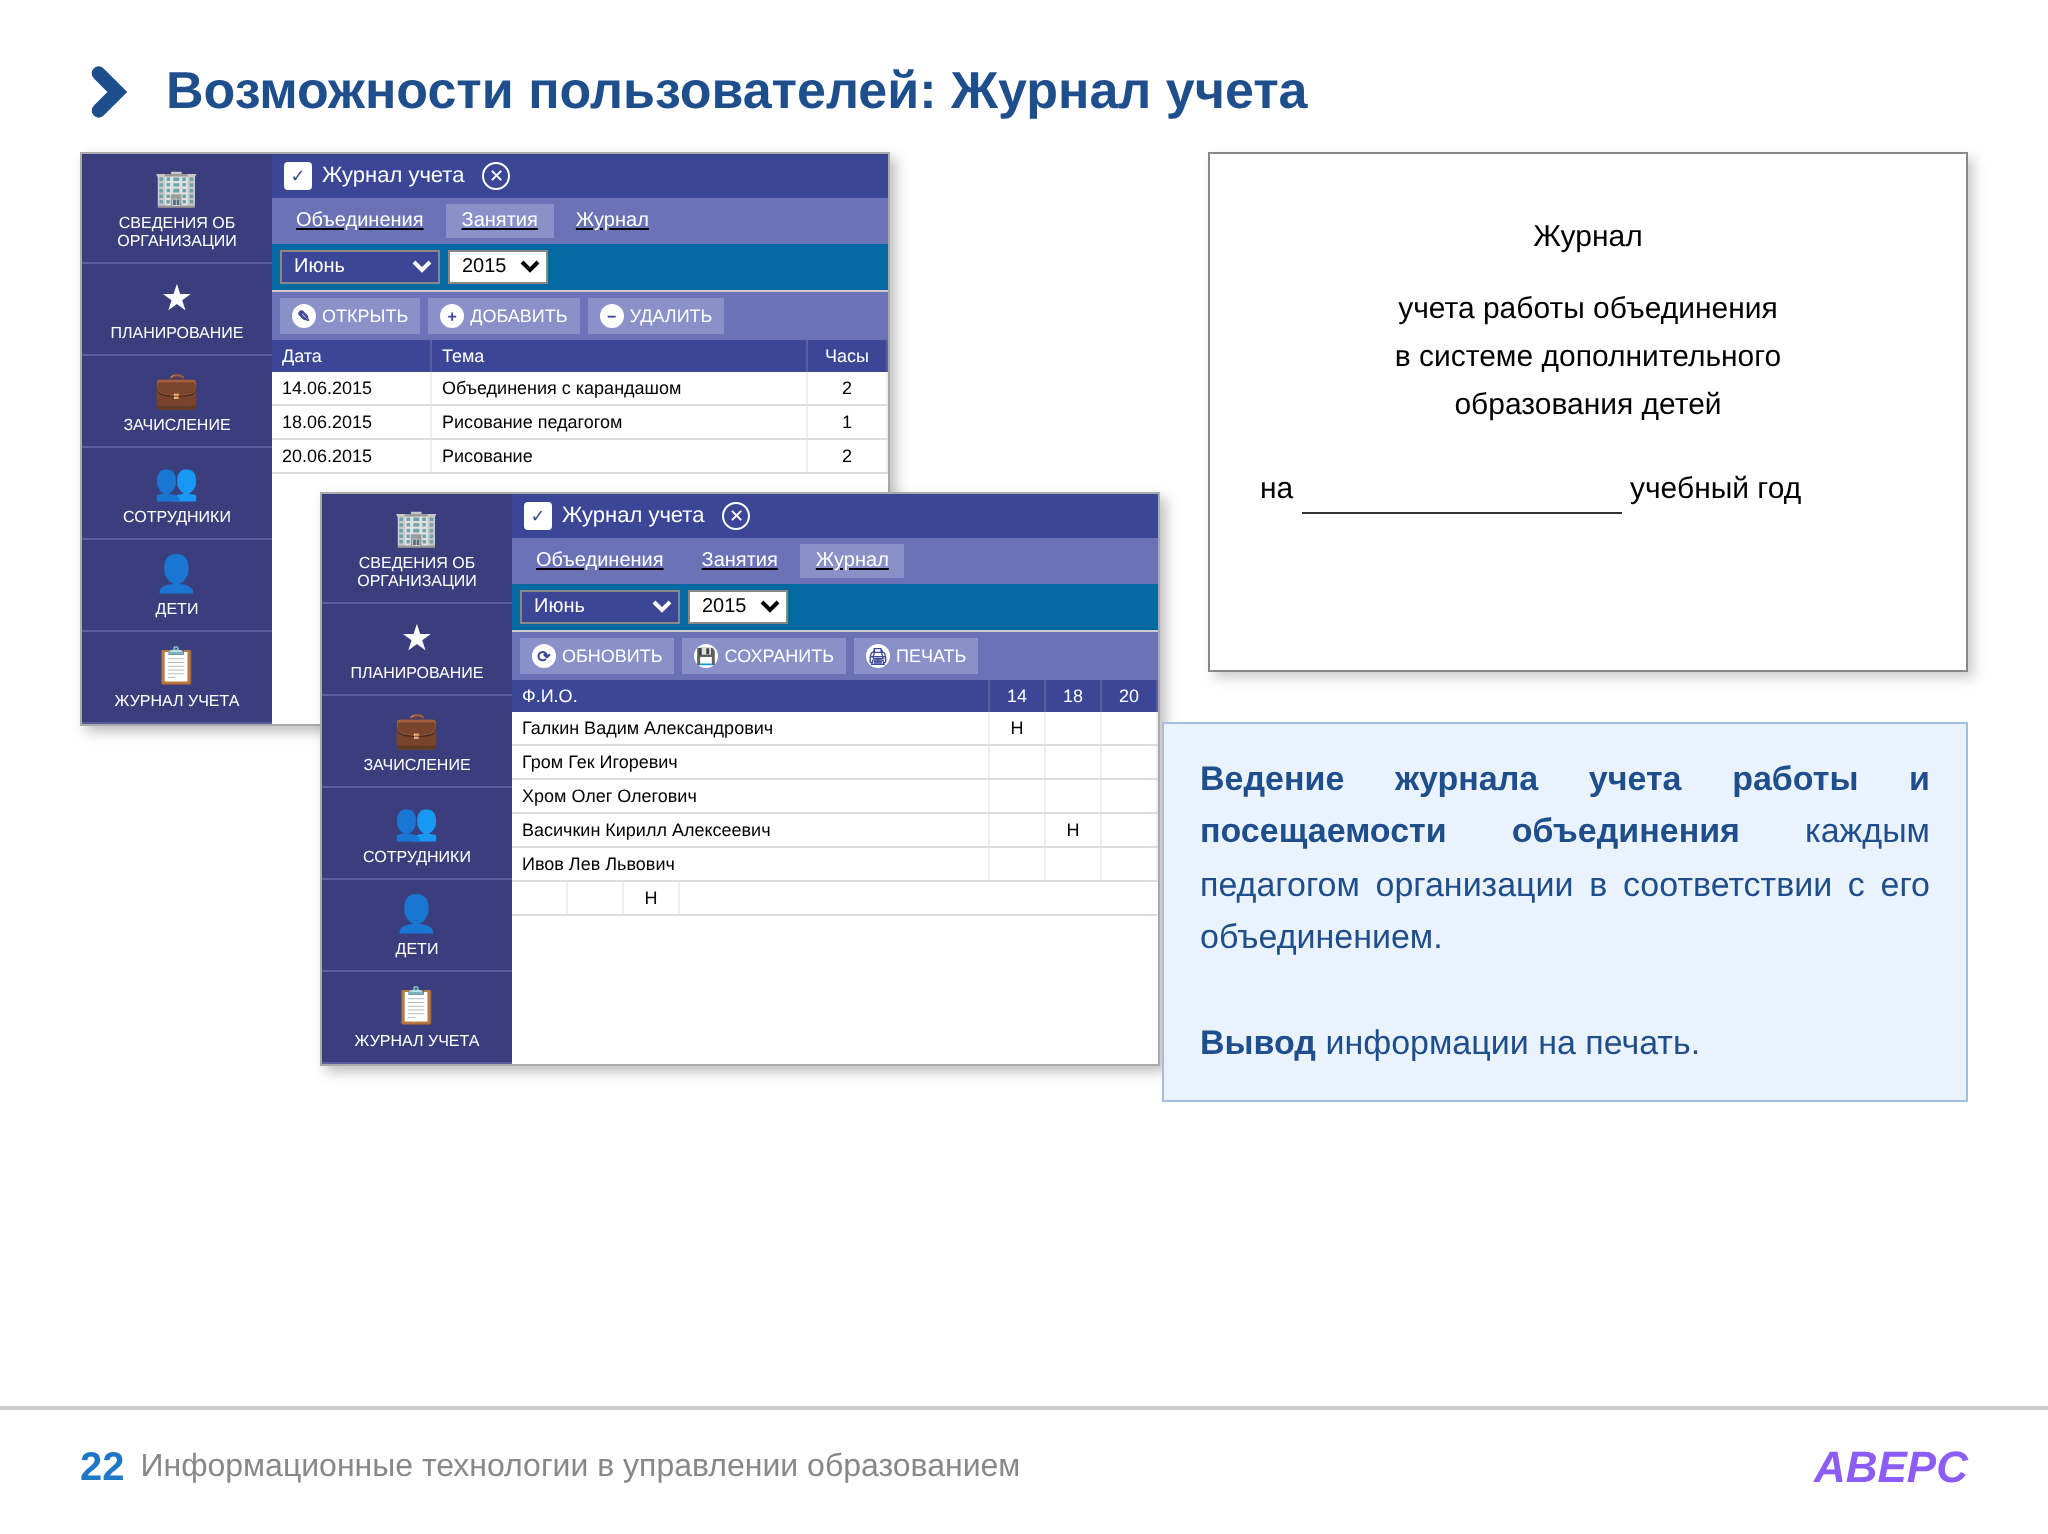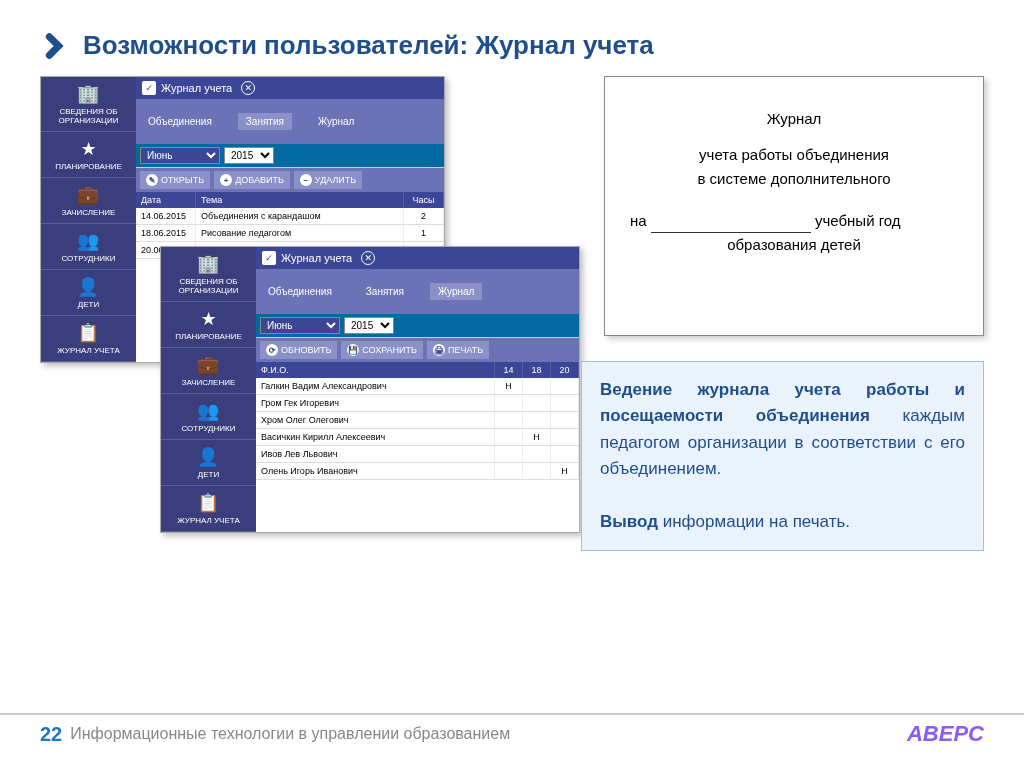--- a/index.html
+++ b/index.html
@@ -17,53 +17,53 @@
   
   .sidebar { width: 95px; float: left; background: #3b3e7c; }
   .sidebar-item { color: #fff; text-align: center; padding: 6px 2px; border-bottom: 1px solid #5a5d9a; font-size: 8px; cursor: pointer; }
   .sidebar-item .icon-slot { font-size: 18px; display: block; margin-bottom: 2px; }
   
   .main-pane { margin-left: 95px; background: #fff; }
   .title-bar { background: #3b4796; color: #fff; padding: 4px 6px; font-size: 11px; display: flex; align-items: center; gap: 5px; }
   .title-bar .check-icon { background: #fff; color: #3b4796; width: 14px; height: 14px; display: inline-flex; align-items: center; justify-content: center; border-radius: 2px; font-size: 9px; }
   .title-bar .close-x { margin-left: 4px; width: 14px; height: 14px; border: 1px solid #fff; border-radius: 50%; display: inline-flex; align-items: center; justify-content: center; font-size: 9px; }
   
-  .tabs-row { background: #6b72b5; padding: 14px 4px; display: flex; gap: 18px; }
+  .tabs-row { background: #6b72b5; padding: 3px 4px; display: flex; gap: 3px; text-decoration: underline; }
   .tab { padding: 3px 8px; font-size: 10px; color: #fff; cursor: pointer; }
   .tab.active { background: #8a90c8; }
   
   .filter-row { padding: 3px 4px; display: flex; gap: 4px; background: #0369a1; border-bottom: 1px solid #ccc; }
   .filter-row select { font-size: 10px; padding: 1px 2px; border: 1px solid #888; background: #fff; }
   .filter-row .month-sel { width: 80px; background: #3b4796; color: #fff; }
   .filter-row .year-sel { width: 50px; }
   
   .action-bar { background: #6b72b5; padding: 3px 4px; display: flex; gap: 4px; }
   .action-btn { background: #8a90c8; border: none; color: #fff; padding: 3px 6px; font-size: 9px; cursor: pointer; display: flex; align-items: center; gap: 3px; }
   .action-btn .bicon { width: 12px; height: 12px; background: #fff; color: #3b4796; border-radius: 50%; display: inline-flex; align-items: center; justify-content: center; font-size: 8px; font-weight: bold; }
   
   .data-header { background: #3b4796; color: #fff; display: flex; font-size: 9px; }
   .data-header > div { padding: 3px 5px; border-right: 1px solid #5a5d9a; }
   .data-row { display: flex; font-size: 9px; border-bottom: 1px solid #ddd; background: #fff; }
   .data-row > div { padding: 3px 5px; border-right: 1px solid #eee; }
   
-  .col-date { width: 60px; }
+  .col-date { width: 80px; }
   .col-topic { flex: 1; }
   .col-hours { width: 40px; text-align: center; }
   
   .col-fio { flex: 1; }
   .col-d { width: 28px; text-align: center; }
   
   .doc-page { position: absolute; top: 0; right: 40px; width: 380px; height: 260px; background: #fff; border: 1px solid #888; box-shadow: 3px 3px 6px rgba(0,0,0,0.2); padding: 30px 25px; text-align: center; font-size: 15px; line-height: 1.6; }
   .doc-page .underline-gap { display: inline-block; width: 160px; border-bottom: 1px solid #333; vertical-align: bottom; }
   
   .desc-box { position: absolute; top: 285px; right: 40px; width: 403px; background: #eaf2fb; border: 1px solid #9fc0e0; padding: 15px 18px; font-size: 17px; color: #1f4e8c; line-height: 1.55; }
   .desc-box .justify { text-align: justify; }
   .desc-box b { font-weight: bold; }
   
-  .footer-bar { position: absolute; bottom: 20px; left: 0; right: 0; border-top: 2px solid #ccc; padding: 6px 40px 0; display: flex; align-items: center; }
+  .footer-bar { position: absolute; bottom: 20px; left: 0; right: 0; border-top: 2px solid #ccc; padding: 16px 40px 0; display: flex; align-items: center; }
   .page-num { color: #1f77c8; font-size: 20px; font-weight: bold; margin-right: 8px; }
   .footer-txt { color: #888; font-size: 16px; }
   .brand { margin-left: auto; color: #8b5cf6; font-size: 22px; font-weight: bold; font-style: italic; }
 </style>
 </head>
 <body>
 
 <div class="slide-header">
   <svg class="chevron-icon" viewBox="0 0 24 24">
       <path d="M8 4l8 8-8 8" fill="none" stroke="#1f4e8c" stroke-width="6" stroke-linecap="round"></path>
@@ -206,40 +206,39 @@
             <div class="col-d">Н</div>
             <div class="col-d"></div>
           </div>
           <div class="data-row">
             <div class="col-fio">Ивов Лев Львович</div>
             <div class="col-d"></div>
             <div class="col-d"></div>
             <div class="col-d"></div>
           </div>
           <div class="data-row">
-            <div class="col-fio">Олень Игорь Иванович</div>
             <div class="col-d"></div>
             <div class="col-d"></div>
             <div class="col-d">Н</div>
           </div>
         </div>
     </div>
     <div style="clear:both"></div>
   </div>
 
   <div class="doc-page">
     <div style="margin-bottom:12px">Журнал</div>
     <div>учета работы объединения</div>
     <div>в системе дополнительного</div>
+    <div>образования детей</div>
     <div style="margin-top:18px; text-align:left;">
       <span>на</span>
       <span class="underline-gap"></span>
       <span>учебный год</span>
     </div>
-    <div>образования детей</div>
   </div>
 
   <div class="desc-box">
     <p class="justify">
       <b>Ведение журнала учета работы и посещаемости объединения</b><span> каждым педагогом организации в соответствии с его объединением.</span>
     </p>
     <br>
     <p class="justify">
       <b>Вывод</b><span> информации на печать.</span>
     </p>

